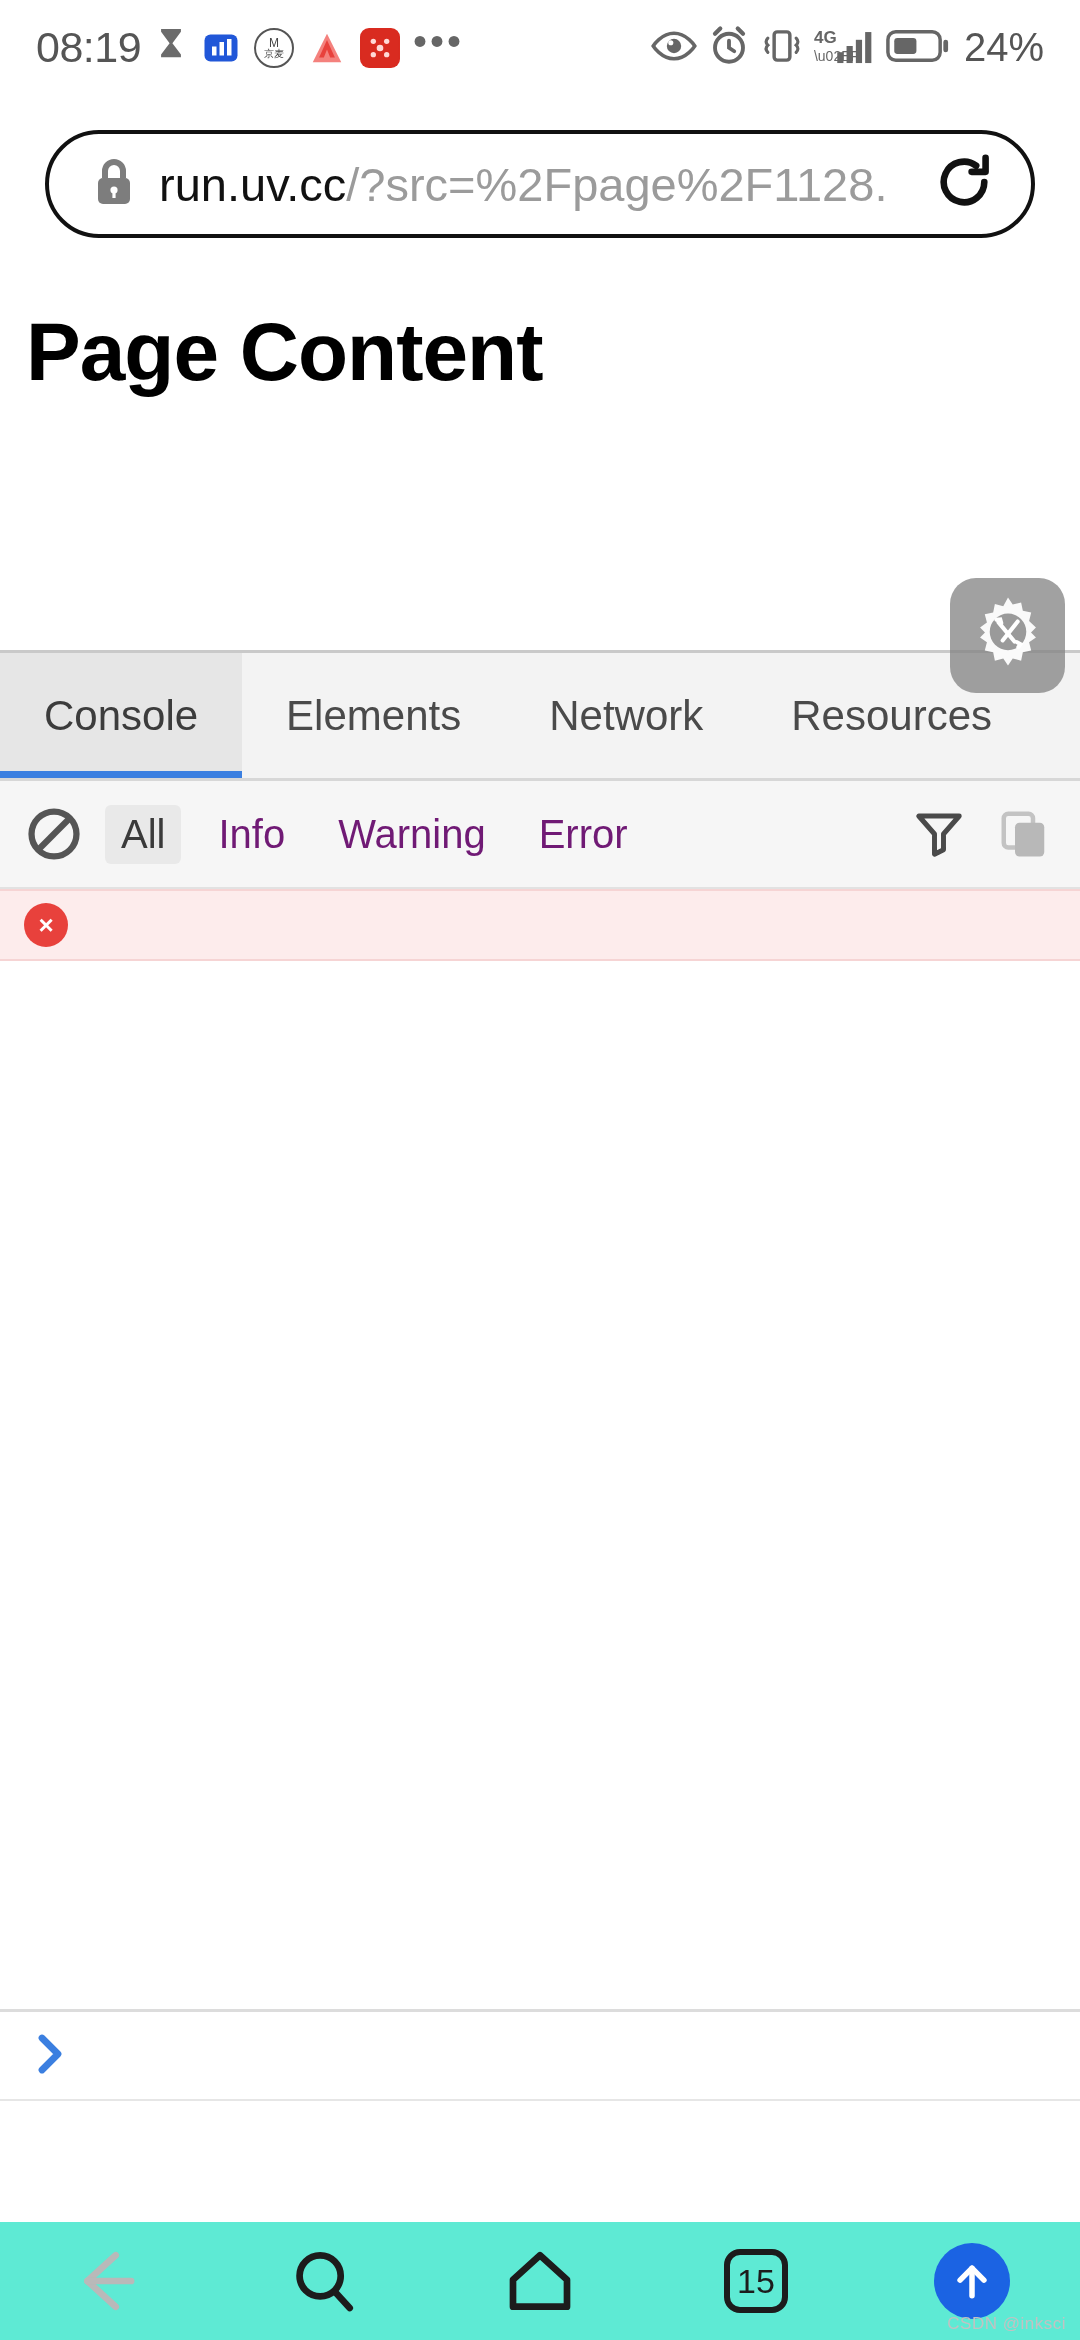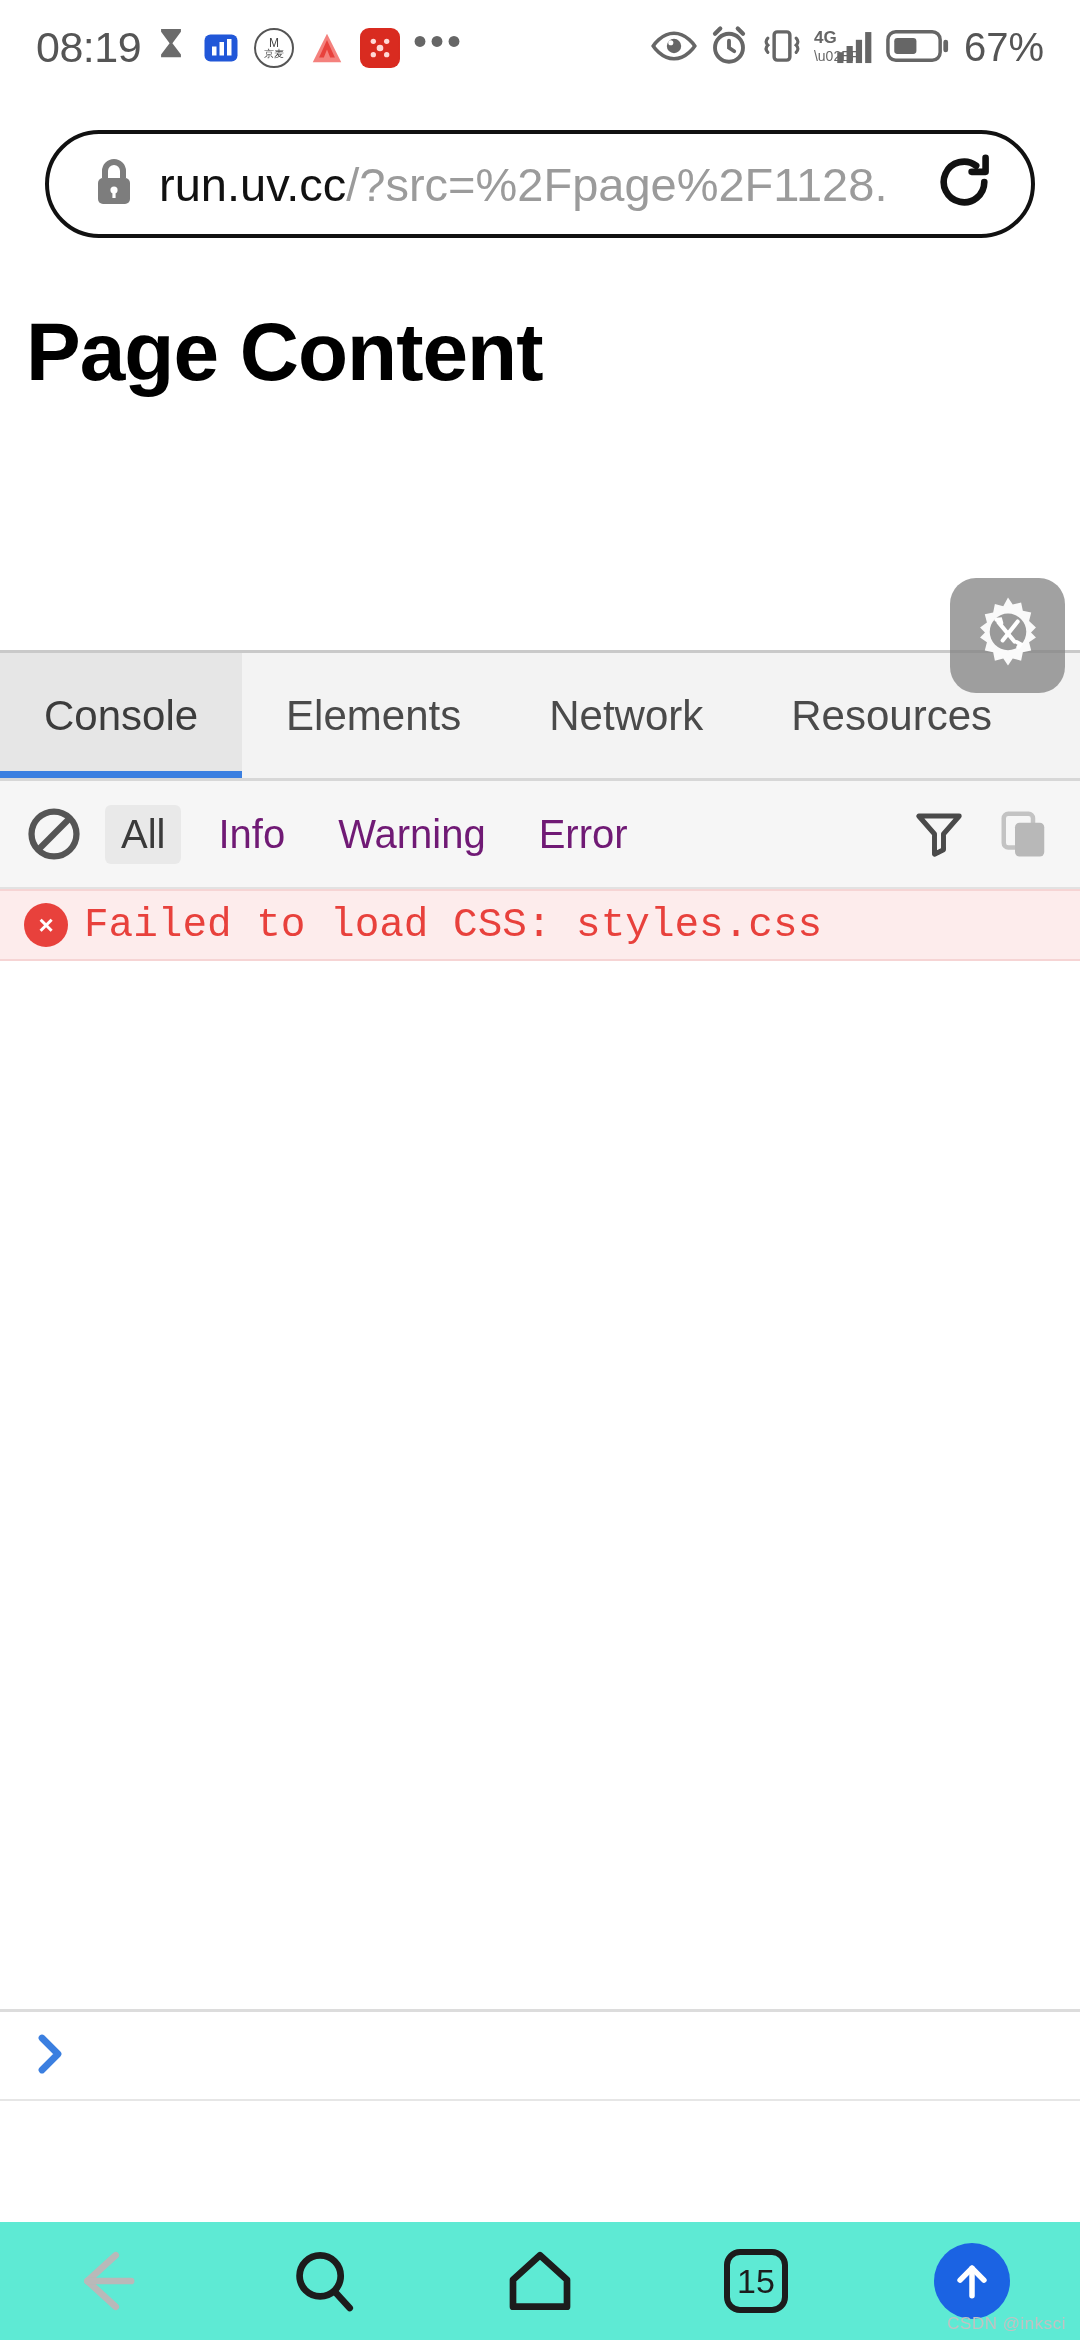--- a/index.html
+++ b/index.html
@@ -166,21 +166,21 @@
           <rect x="33" y="4" width="4" height="20" fill="#666"></rect>
         </svg>
       </span>
       <span>
         <svg width="64" height="38" viewBox="0 0 40 24">
             <rect x="1" y="3" width="33" height="18" rx="5" fill="none" stroke="#666" stroke-width="2.2"></rect>
             <rect x="5" y="7" width="14" height="10" rx="2" fill="#666"></rect>
             <rect x="36" y="8" width="3" height="8" rx="1.5" fill="#666"></rect>
           </svg>
       </span>
-      <span class="sb-batt-text">67%</span>
+      <span class="sb-batt-text">24%</span>
     </div>
   </div>
 
   <div class="urlbar-wrap">
     <div class="urlbar">
       <span>
         <svg width="46" height="52" viewBox="0 0 22 26">
             <rect x="3" y="11" width="16" height="13" rx="2.5" fill="#7d7d7d"></rect>
             <path d="M6.5 11V7.5a4.5 4.5 0 019 0V11" fill="none" stroke="#7d7d7d" stroke-width="3"></path>
             <circle cx="11" cy="17" r="1.8" fill="#fff"></circle>
@@ -256,21 +256,20 @@
         <svg width="54" height="54" viewBox="0 0 24 24">
             <rect x="3" y="3" width="13" height="15" rx="2" fill="none" stroke="#c3c3c3" stroke-width="2"></rect>
             <rect x="8" y="7" width="13" height="15" rx="2" fill="#b8b8b8"></rect>
           </svg>
       </span>
     </div>
 
     <div class="dt-log">
       <div class="log-row">
         <span class="err-badge">×</span>
-        <span class="err-text">Failed to load CSS: styles.css</span>
       </div>
 
       <div class="dt-prompt">
         <span>
           <svg width="44" height="52" viewBox="0 0 20 26">
               <path d="M6 5l8 8-8 8" fill="none" stroke="#3b7fe0" stroke-width="3.4" stroke-linecap="round" stroke-linejoin="round"></path>
             </svg>
         </span>
         <input type="text" style="flex: 1 1 0%; border: none; outline: none; font-size: 40px; font-family: &quot;Liberation Mono&quot;, monospace; background: transparent; margin-left: 14px;" placeholder="">
       </div>

